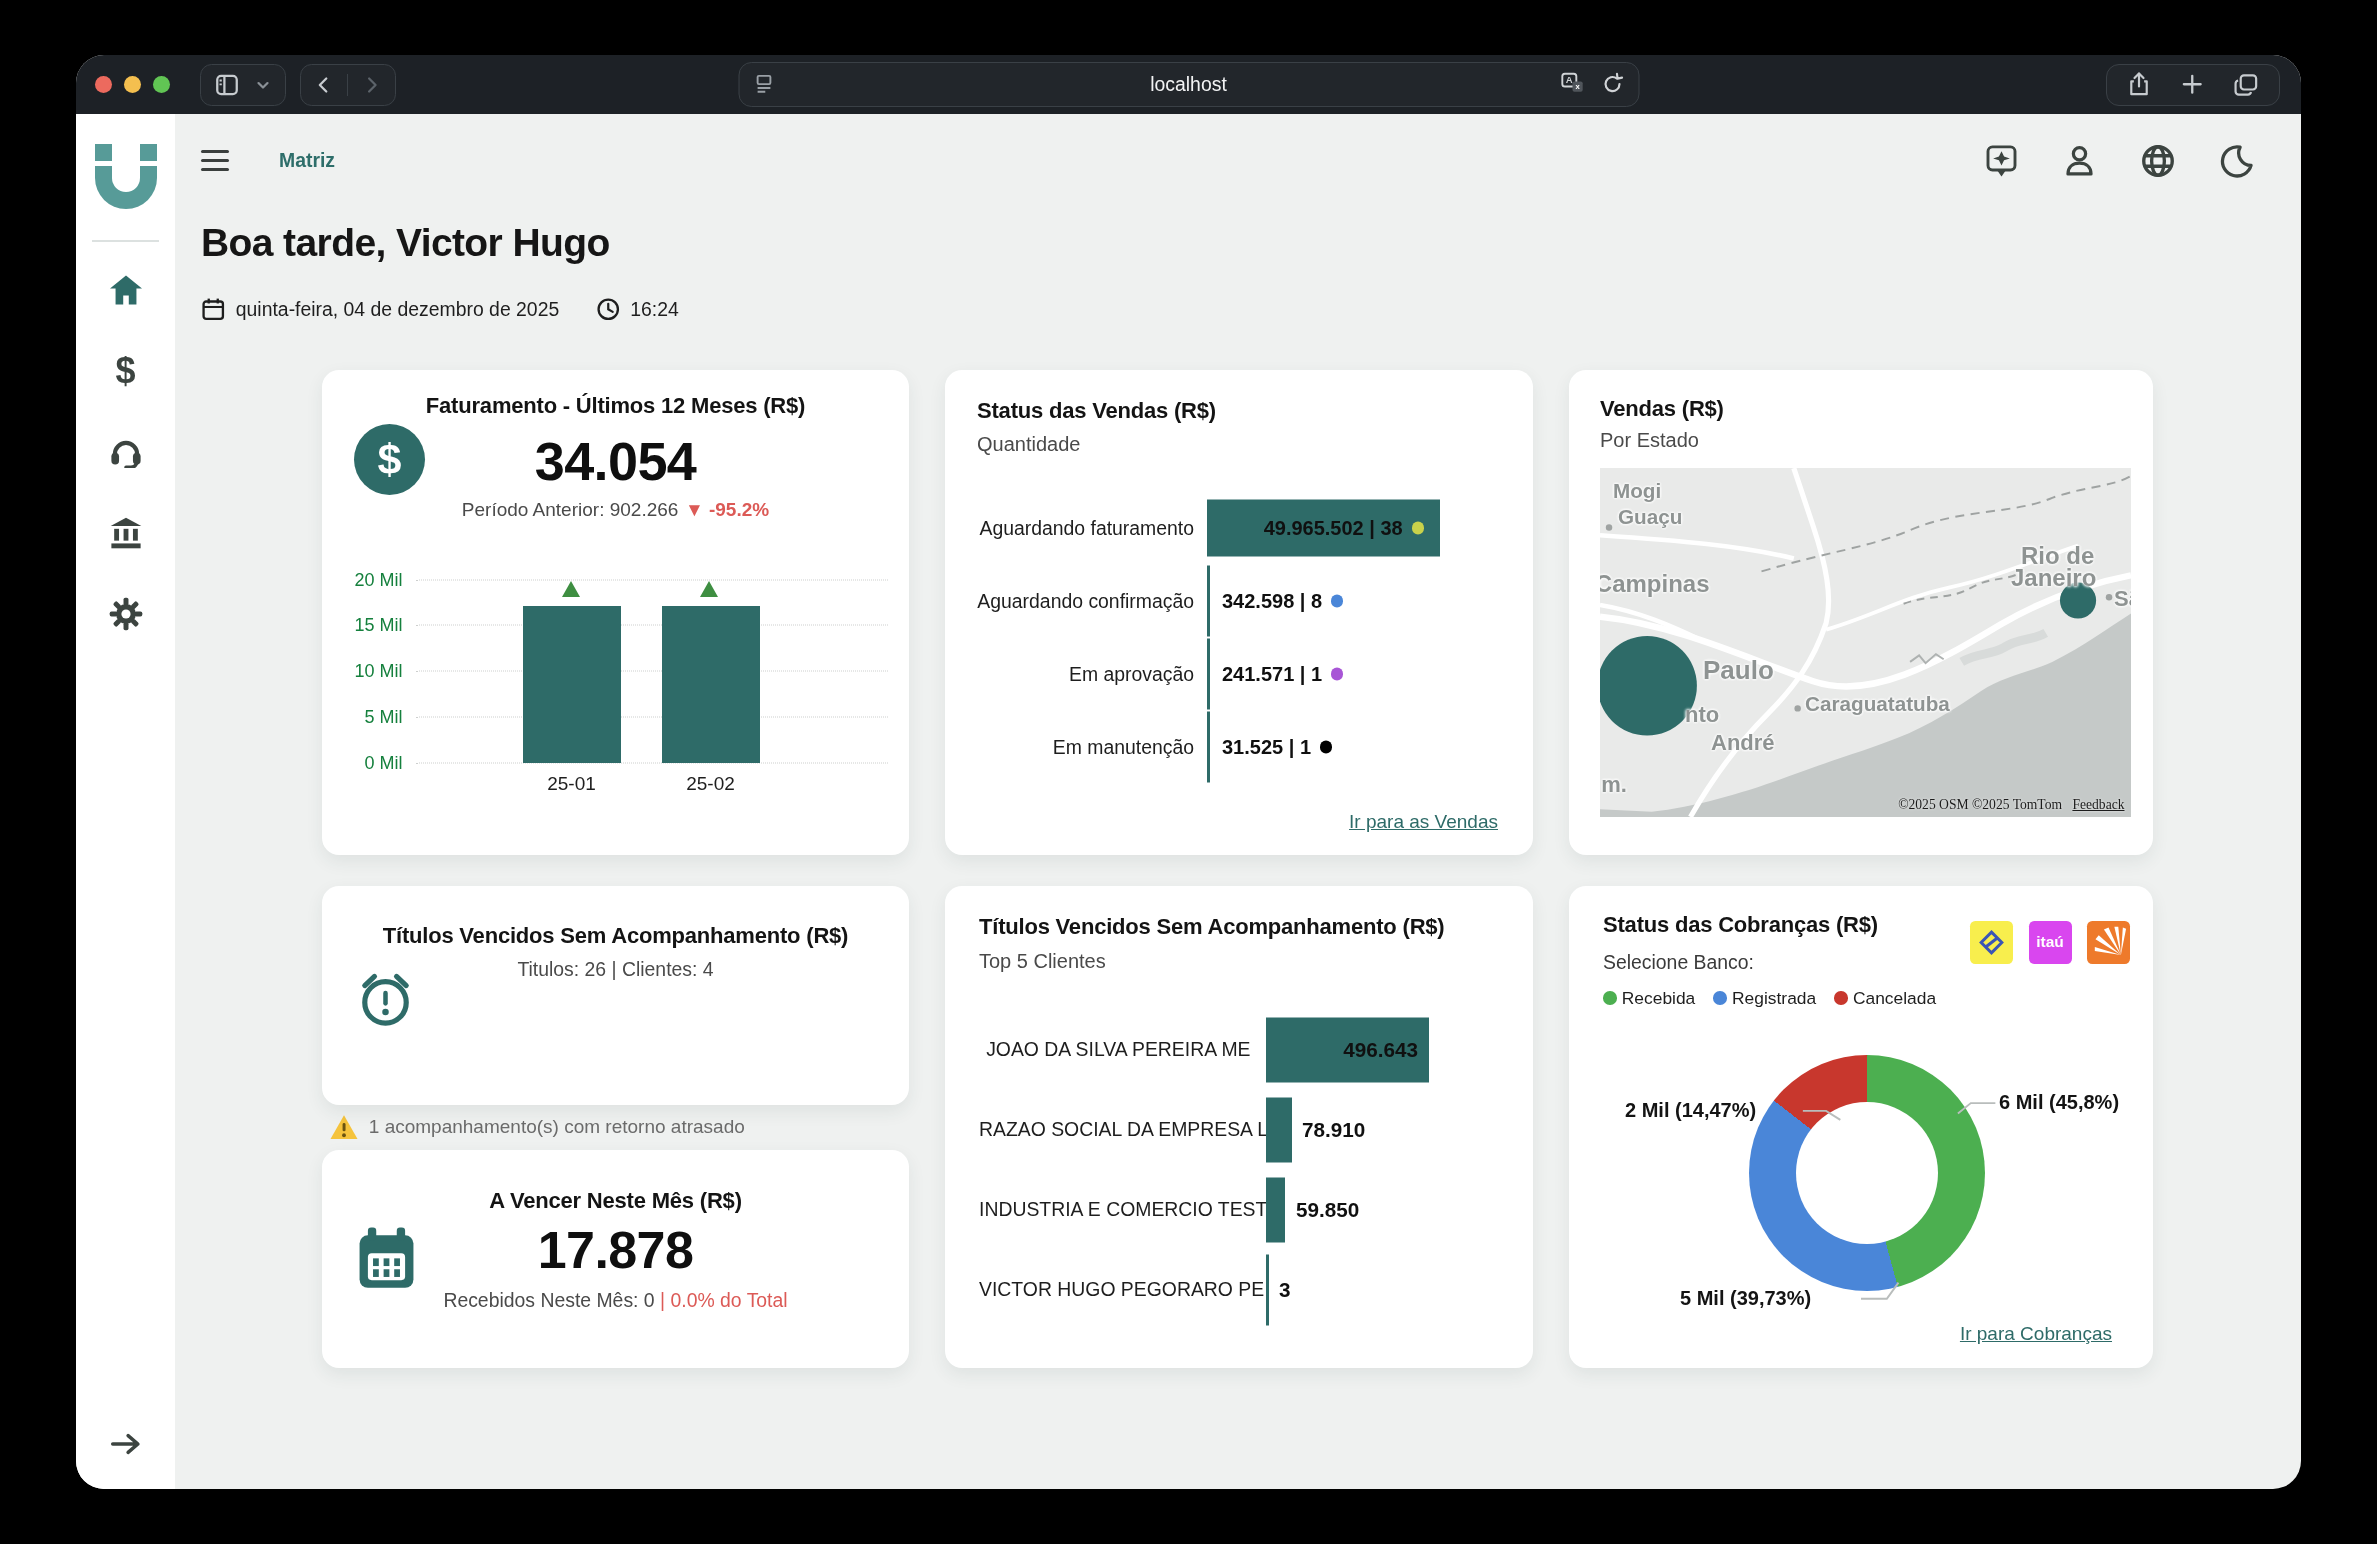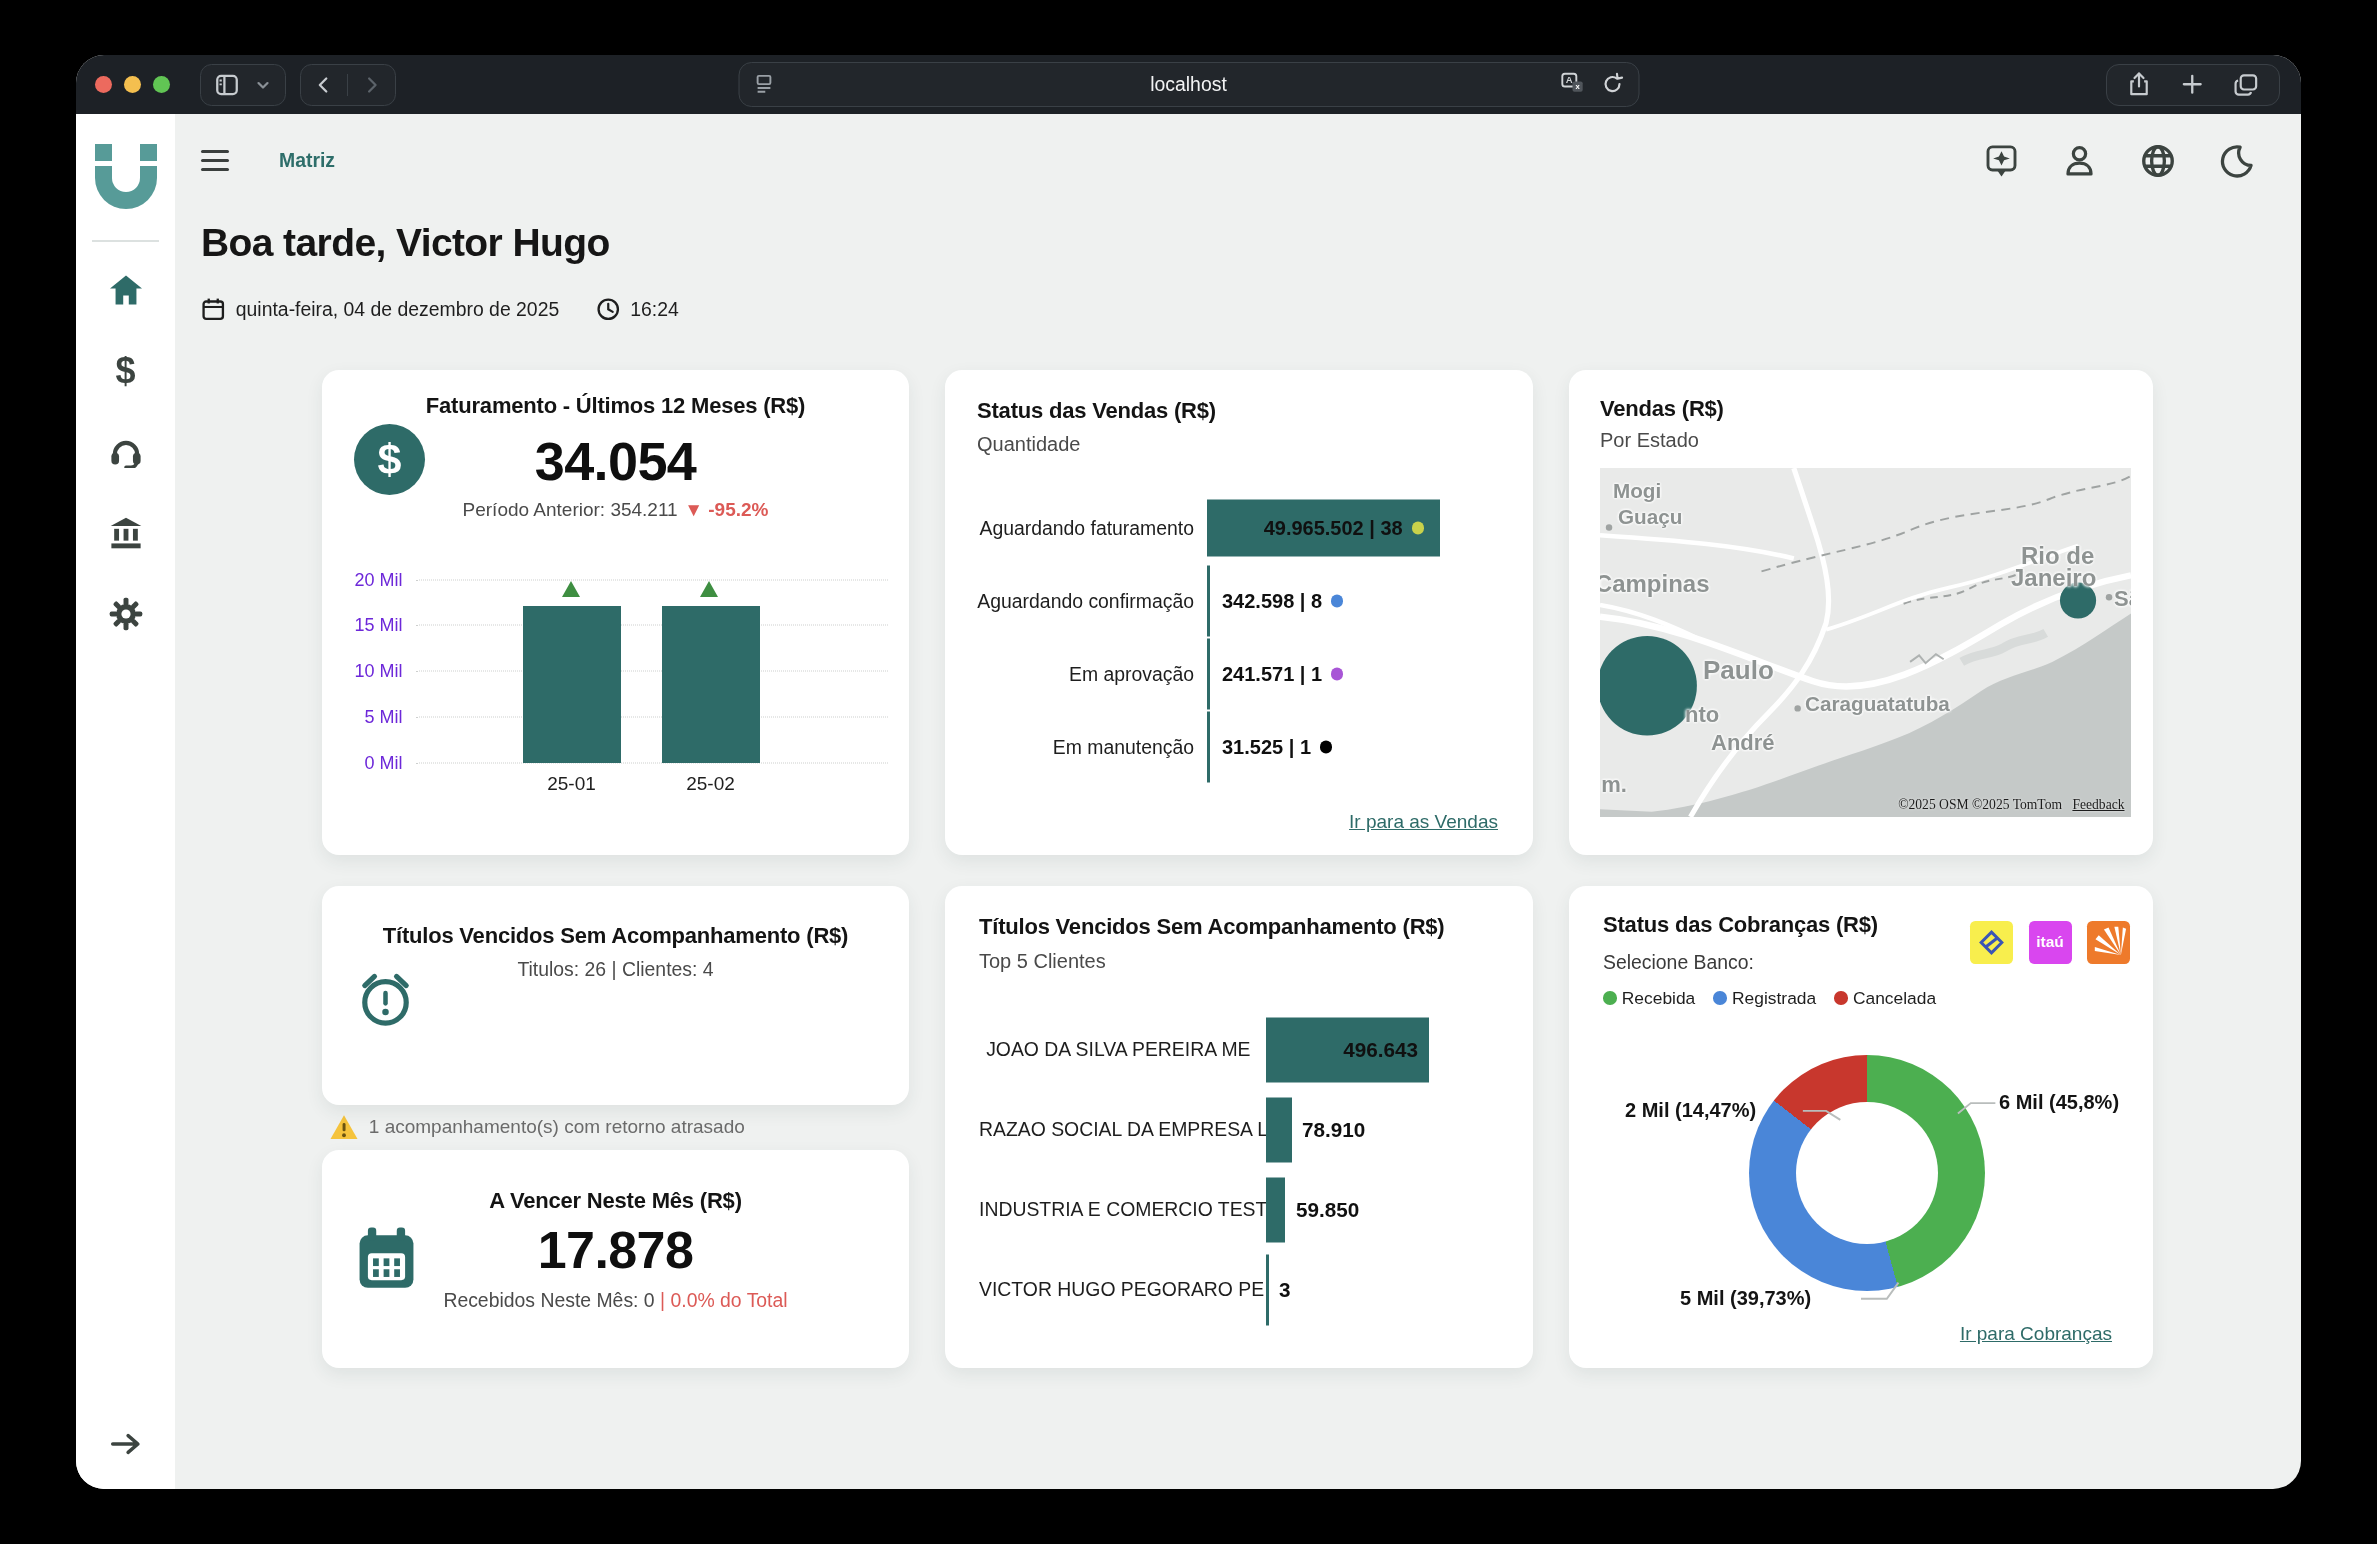--- a/index.html
+++ b/index.html
@@ -51,21 +51,21 @@
   .kpi{font-size:54px;font-weight:700;color:#0F0F0F;letter-spacing:-0.6px;}
   .plink{position:absolute;font-size:19px;color:#2E6B68;text-decoration:underline;cursor:pointer;}
 
   
   .c-fat{padding:23px 15.5px 0;text-align:center;}
   .icon-circle{position:absolute;left:32px;top:54px;width:71px;height:71px;border-radius:50%;background:#2E6B68;color:#fff;font-size:43px;font-weight:700;display:flex;align-items:center;justify-content:center;}
   .prevline{margin-top:6.5px;font-size:19px;color:#4A4A4A;}
   .prev-delta{color:#DC5A56;font-weight:700;margin-left:6.5px;}
   .fchart{position:relative;height:183px;margin-top:59px;}
   .gl{position:absolute;left:0;right:5.2px;display:flex;align-items:center;transform:translateY(-50%);}
-  .gl-label{width:65px;text-align:right;padding-right:13px;font-size:18px;color:#6d28d9;flex-shrink:0;}
+  .gl-label{width:65px;text-align:right;padding-right:13px;font-size:18px;color:#15803d;flex-shrink:0;}
   .gl-line{flex:1;border-top:1.9px dotted #CDCFCE;}
   .fat-bar{position:absolute;bottom:0;width:98px;background:#2E6B68;}
   .fat-tri{position:absolute;width:0;height:0;border-left:9.7px solid transparent;border-right:9.7px solid transparent;border-bottom:16px solid #3E8E41;}
   .xlab{position:absolute;top:calc(100% + 10.3px);width:98px;text-align:center;font-size:19px;color:#1E1E1E;}
 
   
   .c-fun{padding:28px 32px 0;}
   .c-fun .csub{margin-top:9px;}
   .frows{margin-top:36px;}
   .f-row{height:73px;display:flex;align-items:center;}
@@ -329,21 +329,21 @@
         <span>16:24</span>
       </div>
 
       <div class="grid">
 
         <div class="card c-fat">
           <div class="ctitle">Faturamento - Últimos 12 Meses (R$)</div>
           <div class="icon-circle">$</div>
           <div class="kpi" style="margin-top:11.6px;">34.054</div>
           <div class="prevline">
-            <span>Período Anterior: 354.211</span><span class="prev-delta">▼ -95.2%</span>
+            <span>Período Anterior: 902.266</span><span class="prev-delta">▼ -95.2%</span>
           </div>
           <div class="fchart">
             <div class="gl" style="top:0;">
                 <div class="gl-label">20 Mil</div>
                 <div class="gl-line"></div>
               </div>
             <div class="gl" style="top:25%;">
                 <div class="gl-label">15 Mil</div>
                 <div class="gl-line"></div>
               </div>

